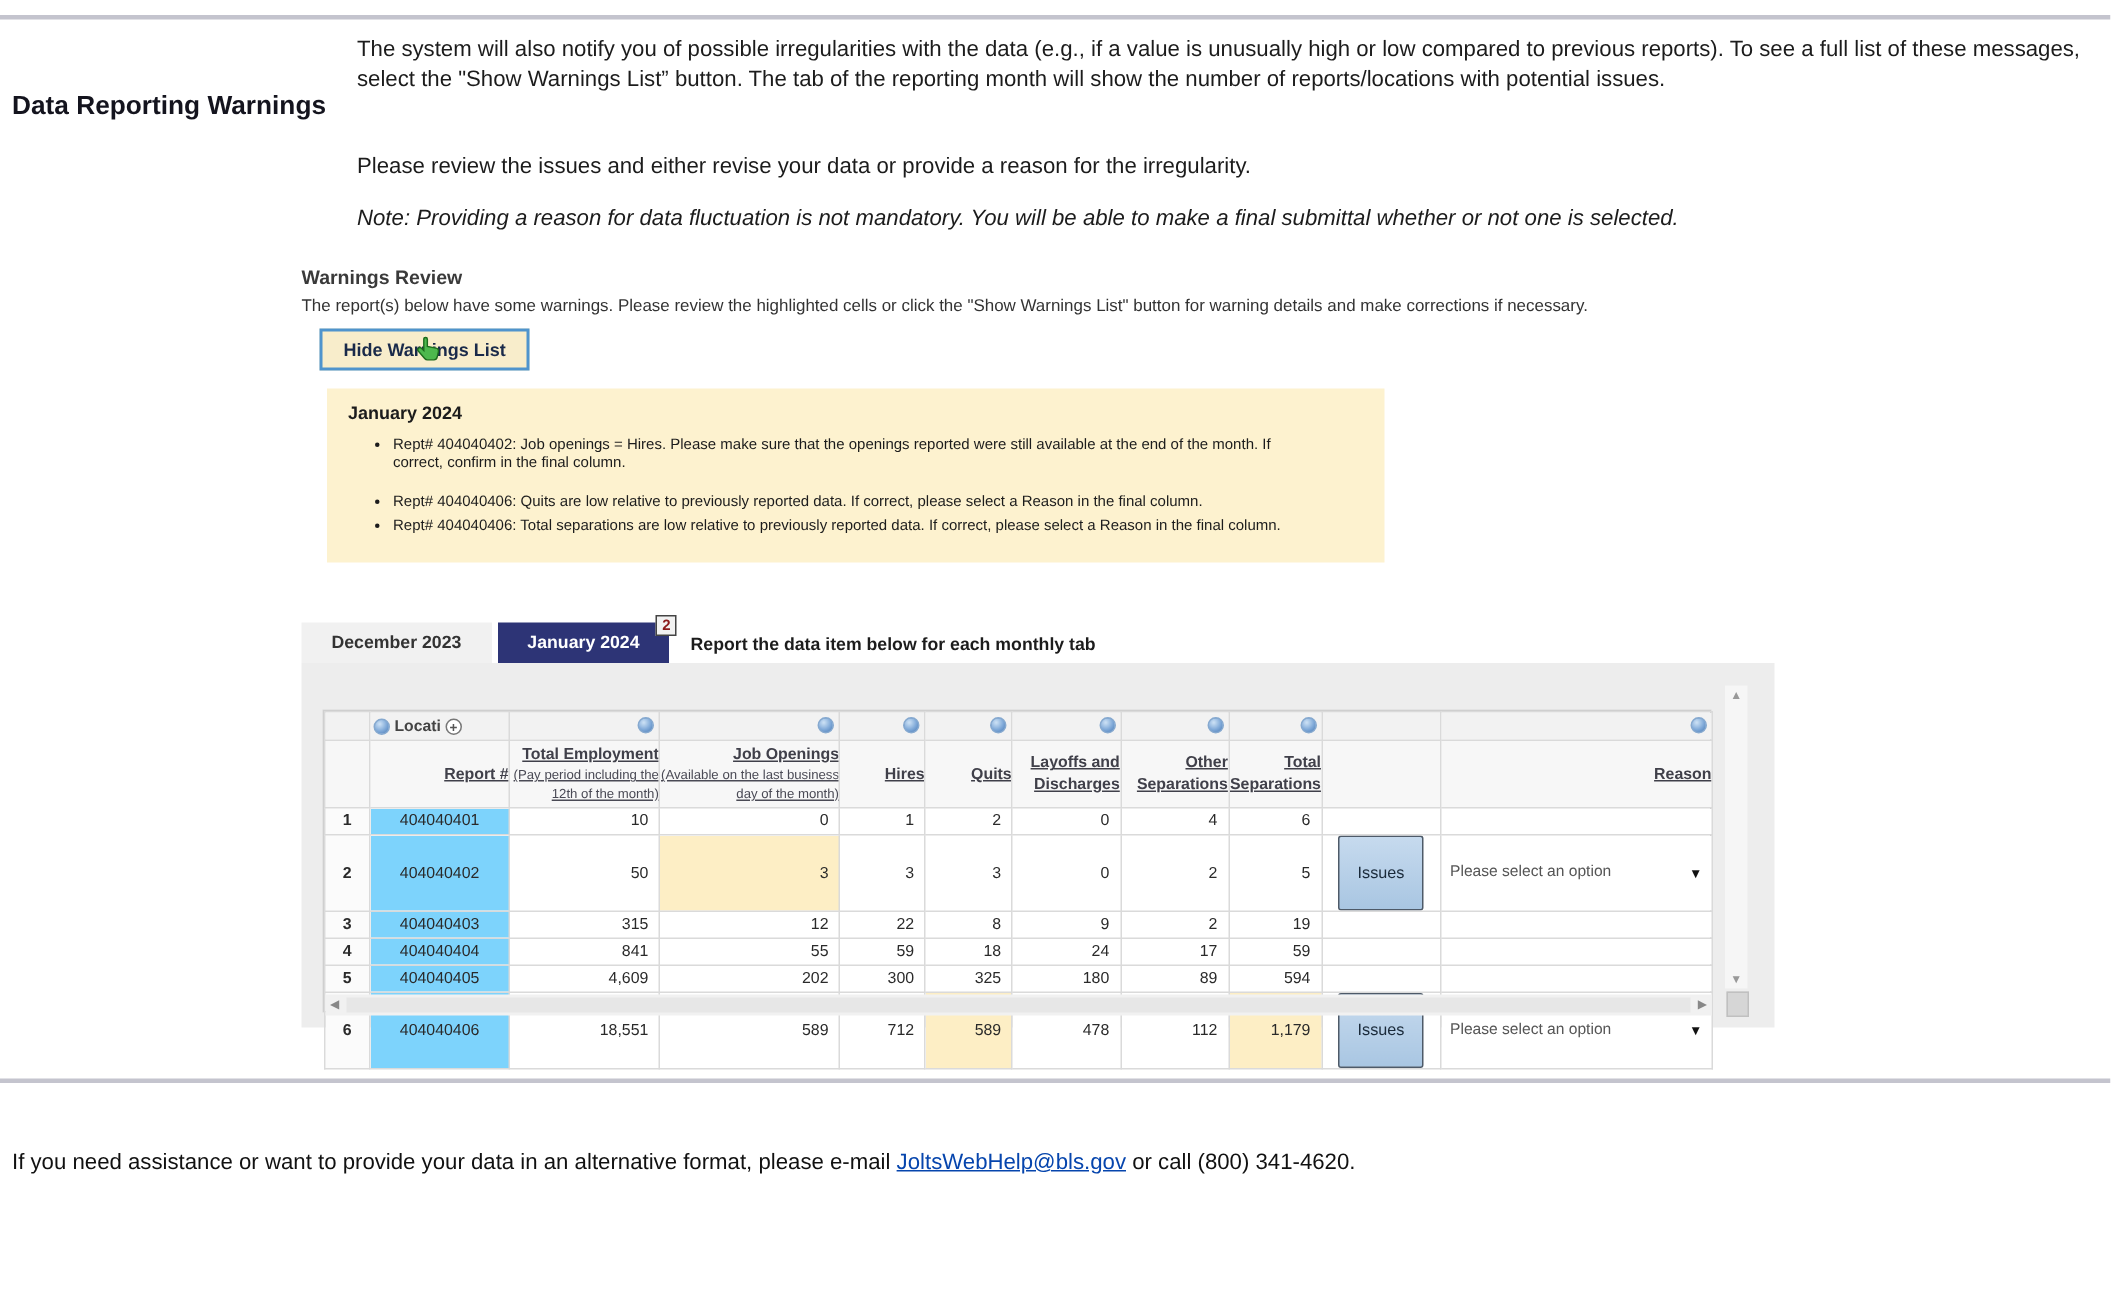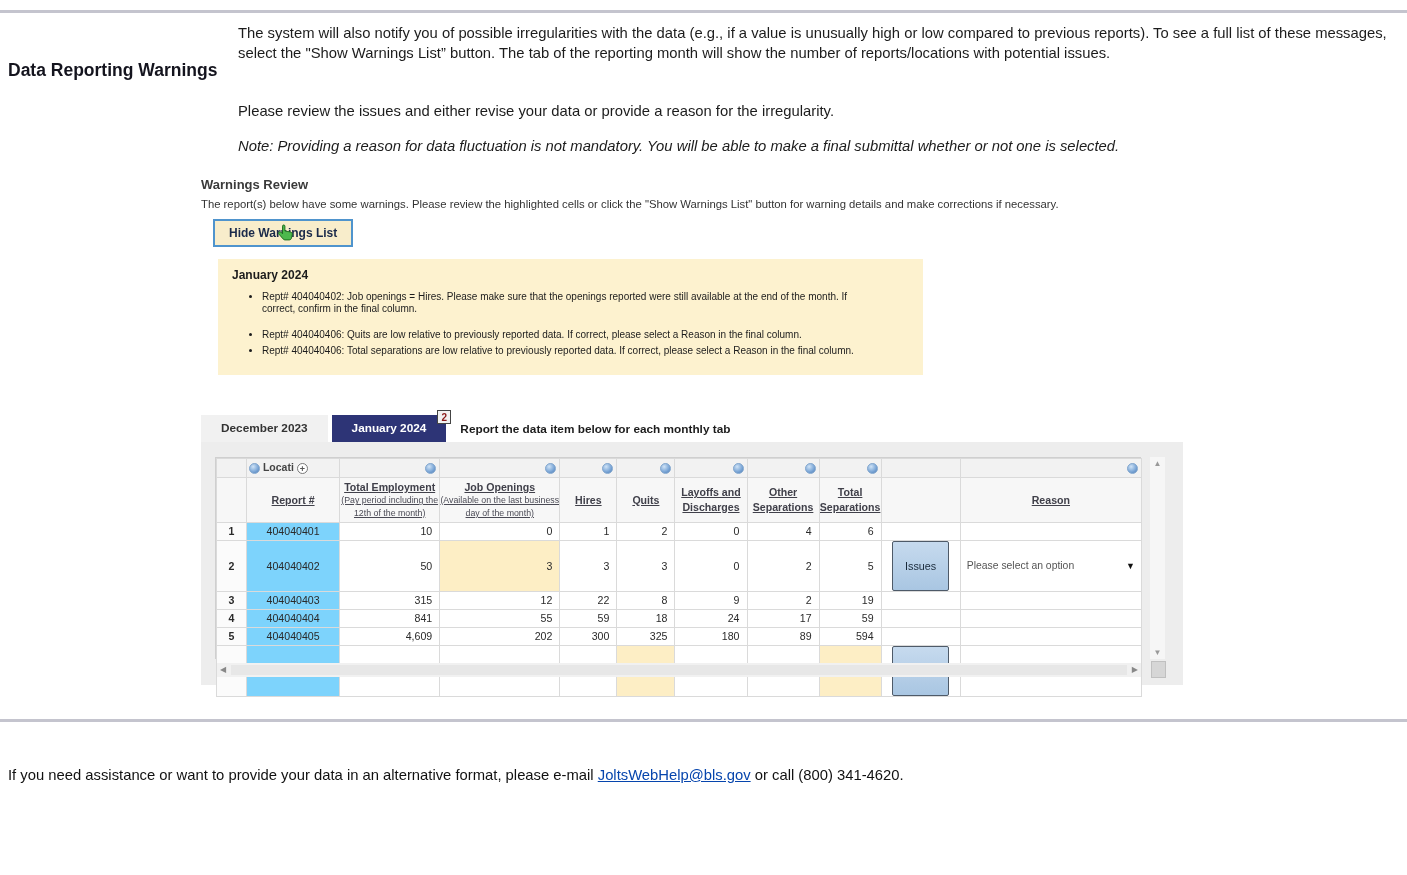--- a/index.html
+++ b/index.html
@@ -35,32 +35,32 @@
   
   .tab-strip { margin-top:40px; display:flex; align-items:flex-end; }
   .tab { font-size:11.8px; font-weight:bold; padding:6px 20px 7px 20px; position:relative; }
   .tab-inactive { background:#f1f1f1; color:#333; }
   .tab-active { background:#2d3476; color:#ffffff; margin-left:4px; }
   .tab-badge { position:absolute; top:-5px; right:-5px; width:14px; height:14px; background:#f2f2f2; border:1px solid #444; font-size:10px; font-weight:bold; color:#8b1a1a; text-align:center; line-height:13px; }
   .tab-note { font-size:11.8px; font-weight:bold; color:#1c1c1c; margin:0 0 6px 14px; }
 
   
   .tbl-container { background:#ededed; height:243px; position:relative; }
-  .tbl-inner { position:absolute; left:14px; top:15px; width:926px; height:202px; background:#ffffff; border:1px solid #cfcfcf; }
+  .tbl-inner { position:absolute; left:14px; top:31px; width:926px; height:202px; background:#ffffff; border:1px solid #cfcfcf; }
   table.grid { border-collapse:collapse; width:926px; table-layout:fixed; }
   table.grid td, table.grid th { border:1px solid #dadada; overflow:hidden; white-space:nowrap; }
 
   .col-num{width:30px}.col-rep{width:93px}.col-te{width:100px}.col-jo{width:120px}.col-hi{width:57px}.col-qu{width:58px}.col-ld{width:72px}.col-os{width:72px}.col-ts{width:62px}.col-is{width:79px}.col-re{width:181px}
 
   tr.icons-row td { background:#f2f2f2; height:17px; text-align:right; padding-right:3px; }
   .info-dot { display:inline-block; width:11px; height:11px; border-radius:50%; background:radial-gradient(circle at 35% 30%, #cfe3f6 0%, #7fa9d8 55%, #4a7ab5 100%); border:1px solid #86a9cf; vertical-align:middle; }
   .loc-cell { text-align:left !important; padding-left:2px !important; font-size:10.5px; font-weight:bold; color:#444; }
   .plus-circle { display:inline-block; width:11px; height:11px; border:1px solid #777; border-radius:50%; font-size:9px; line-height:10px; text-align:center; color:#555; font-weight:bold; vertical-align:middle; background:#fff; }
 
-  tr.head-row th { background:#f7f7f7; height:45px; vertical-align:middle; text-align:center; font-weight:bold; color:#40404a; }
+  tr.head-row th { background:#f7f7f7; height:45px; vertical-align:middle; text-align:right; font-weight:bold; color:#40404a; }
   .h-main { font-size:10.6px; text-decoration:underline; display:block; line-height:1.35; white-space:normal; }
   .h-sub { font-size:8.8px; font-weight:normal; text-decoration:underline; display:block; color:#4a4a55; line-height:1.45; white-space:normal; }
 
   tr.data-row td { height:18px; font-size:10.6px; color:#2a2a2a; }
   td.cnum { text-align:center; font-weight:bold; background:#fbfbfb; color:#222; }
   td.crep { text-align:center; background:#7dd3fc; color:#333; }
   td.cval { text-align:right; padding-right:7px; background:#ffffff; }
   td.hl { background:#fdeec5 !important; }
   td.cis { text-align:center; background:#ffffff; }
   td.cre { background:#ffffff; padding:0 6px; }

